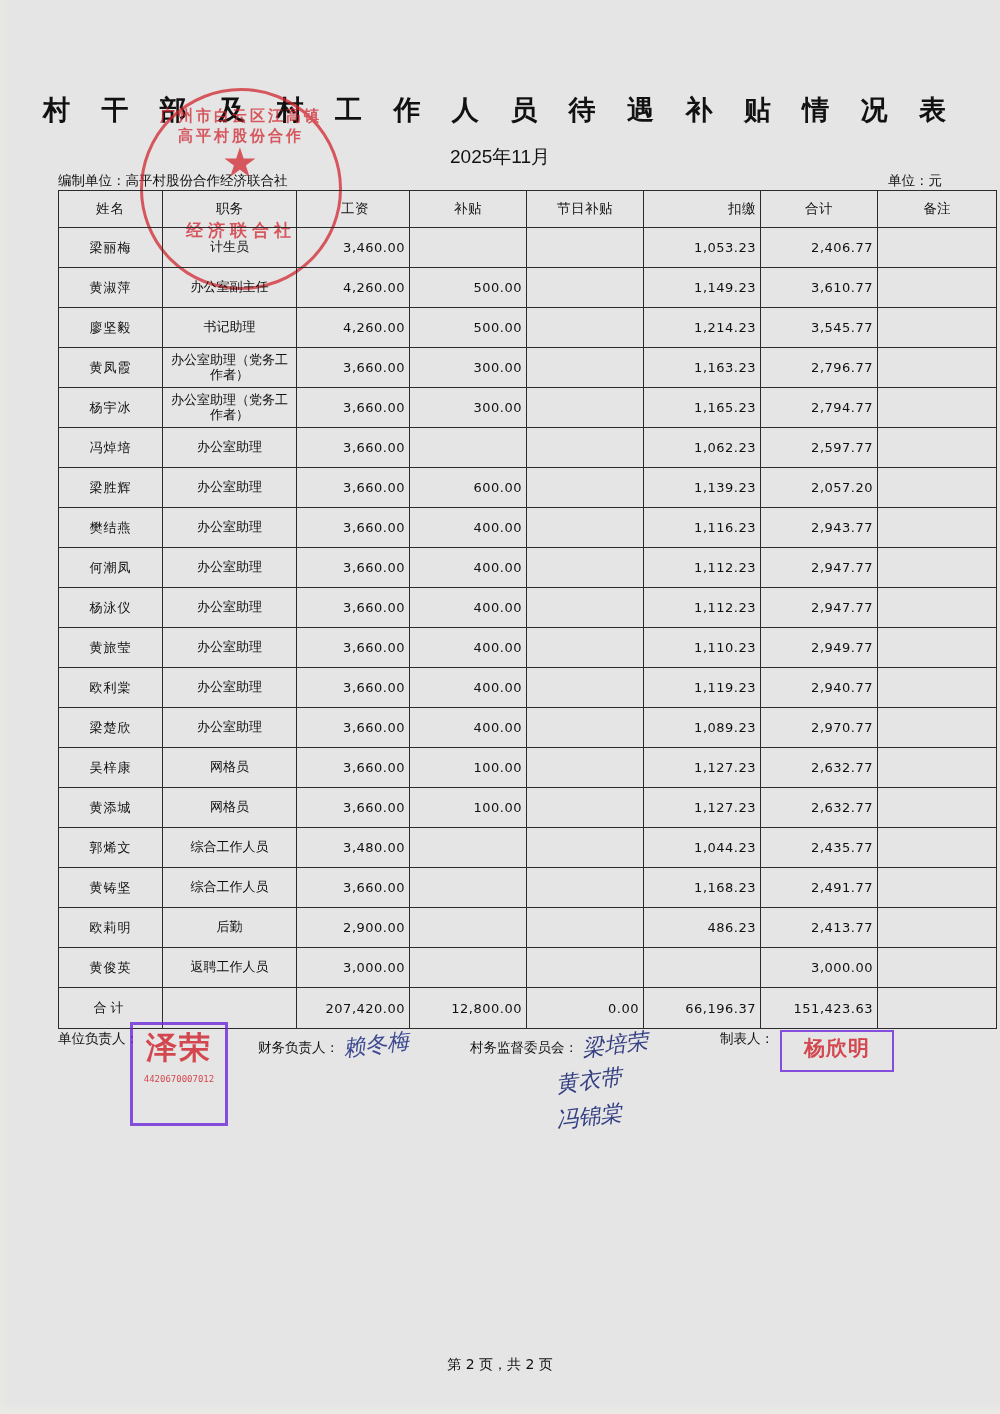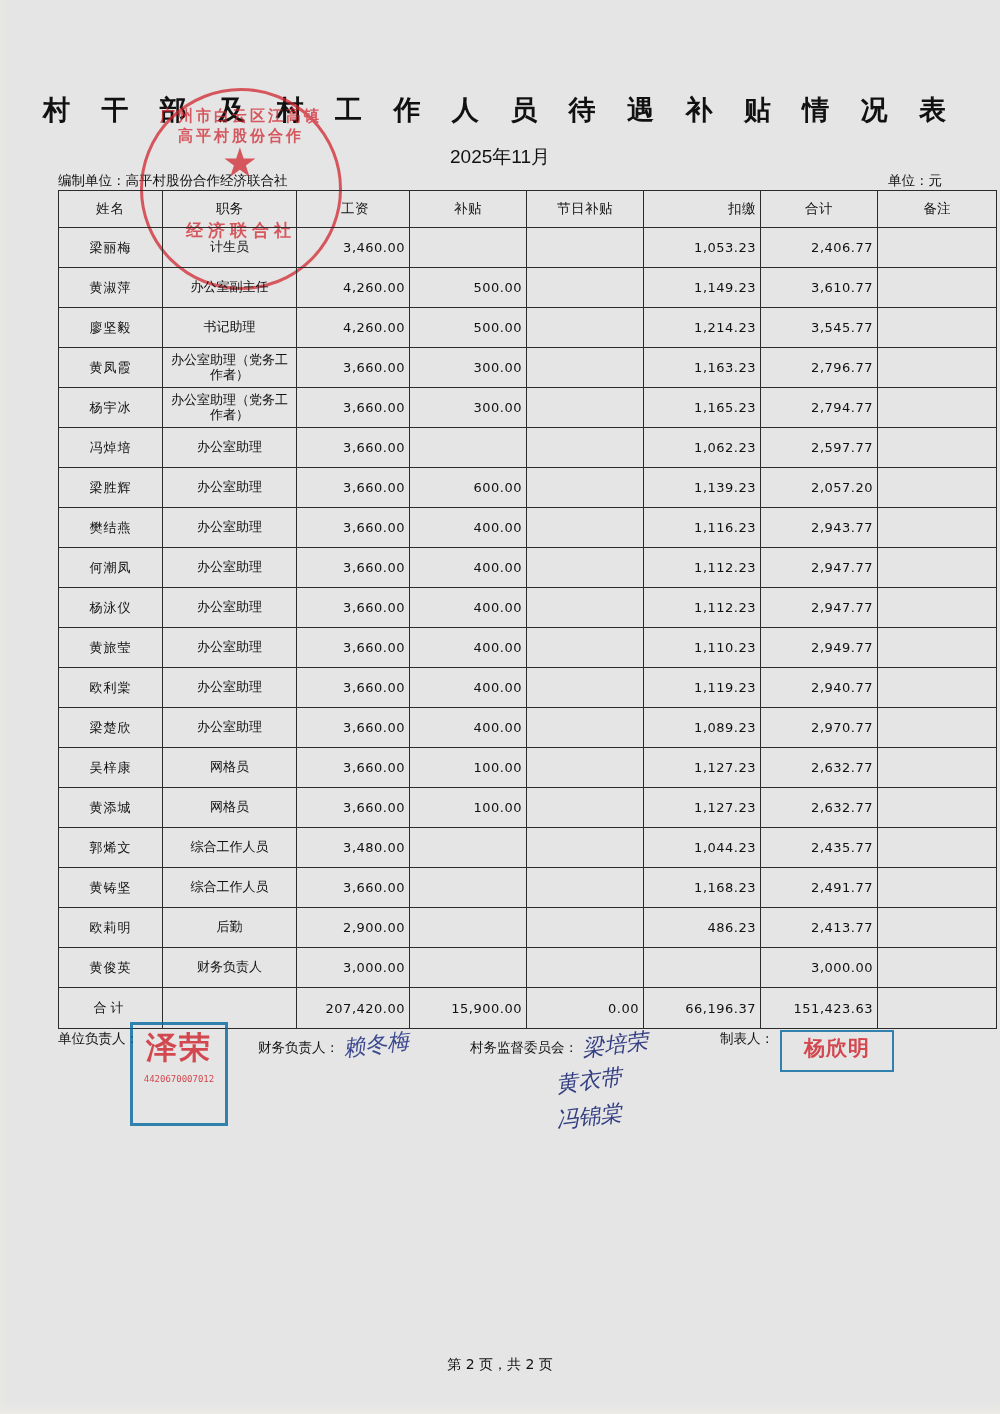--- a/index.html
+++ b/index.html
@@ -172,21 +172,21 @@
     right: 16px;
     font-size: 15px;
     text-align: center;
     letter-spacing: 3px;
     font-weight: 700;
     transform: scaleY(1.05);
   }
 
   .stamp-square {
     position: absolute;
-    border: 3px solid #0369a1;
+    border: 3px solid #6d28d9;
     color: #cf2029;
     opacity: .8;
     text-align: center;
     font-family: "DejaVu Serif", serif;
     pointer-events: none;
   }
   .stamp-unit {
     left: 130px;
     top: 1022px;
     width: 92px;
@@ -437,33 +437,33 @@
           <td class="c-post">后勤</td>
           <td class="c-num">2,900.00</td>
           <td class="c-num"></td>
           <td class="c-num"></td>
           <td class="c-num">486.23</td>
           <td class="c-num">2,413.77</td>
           <td class="c-remark"></td>
         </tr>
         <tr>
           <td class="c-name">黄俊英</td>
-          <td class="c-post">财务负责人</td>
+          <td class="c-post">返聘工作人员</td>
           <td class="c-num">3,000.00</td>
           <td class="c-num"></td>
           <td class="c-num"></td>
           <td class="c-num"></td>
           <td class="c-num">3,000.00</td>
           <td class="c-remark"></td>
         </tr>
         <tr class="total">
           <td class="c-name">合计</td>
           <td class="c-post"></td>
           <td class="c-num">207,420.00</td>
-          <td class="c-num">15,900.00</td>
+          <td class="c-num">12,800.00</td>
           <td class="c-num">0.00</td>
           <td class="c-num">66,196.37</td>
           <td class="c-num">151,423.63</td>
           <td class="c-remark"></td>
         </tr>
       </tbody>
   </table>
 
   <div class="sig-area">
     <div class="sig-row">

